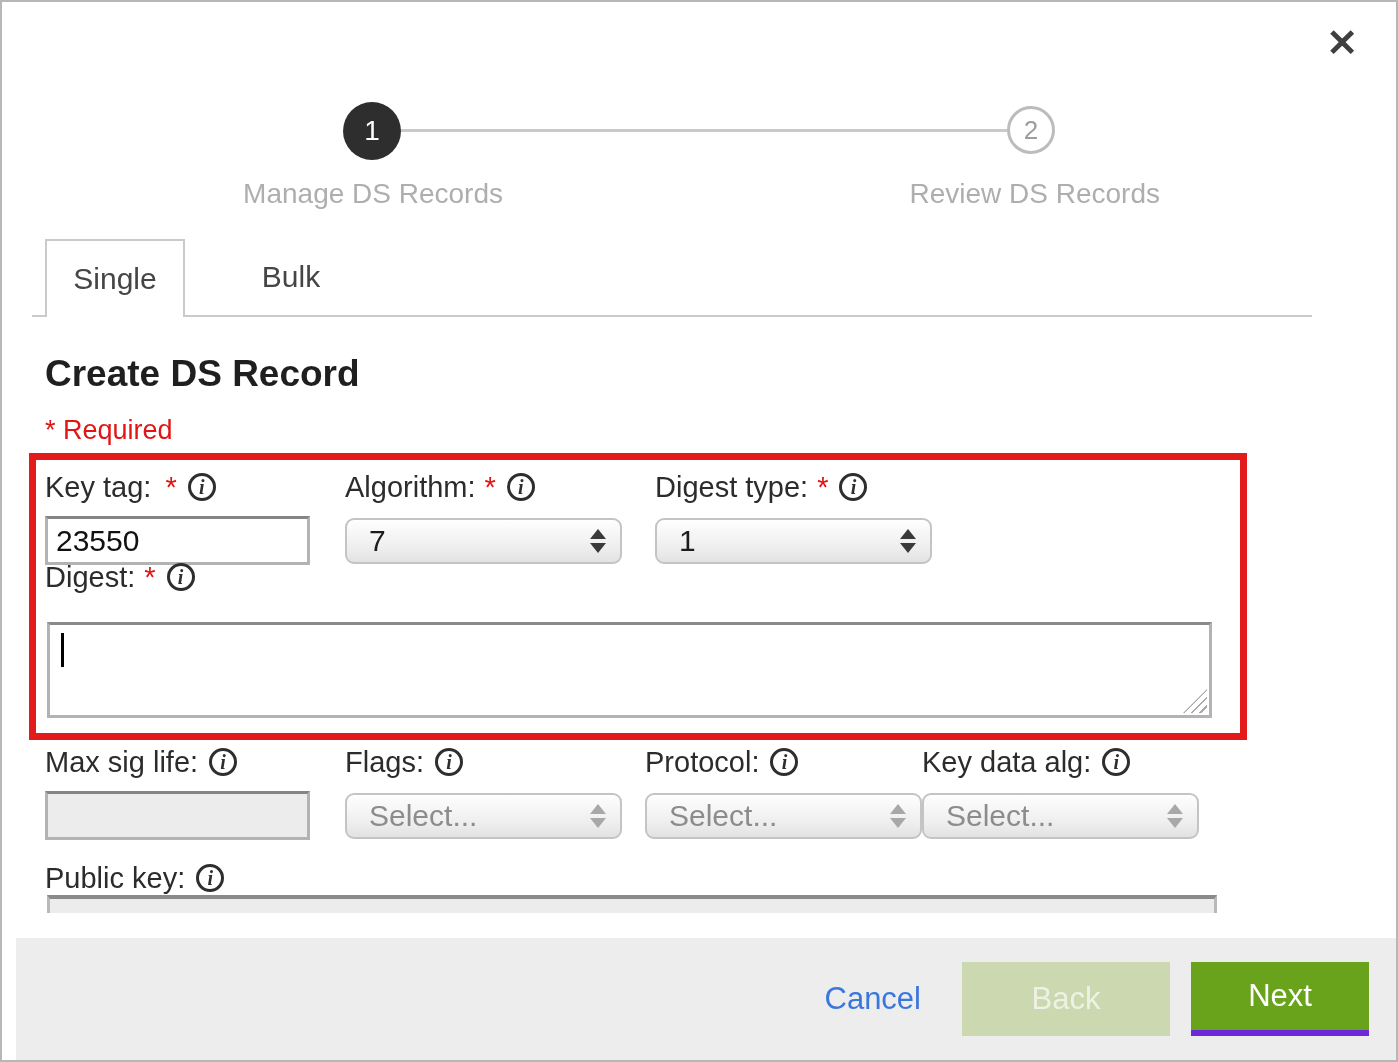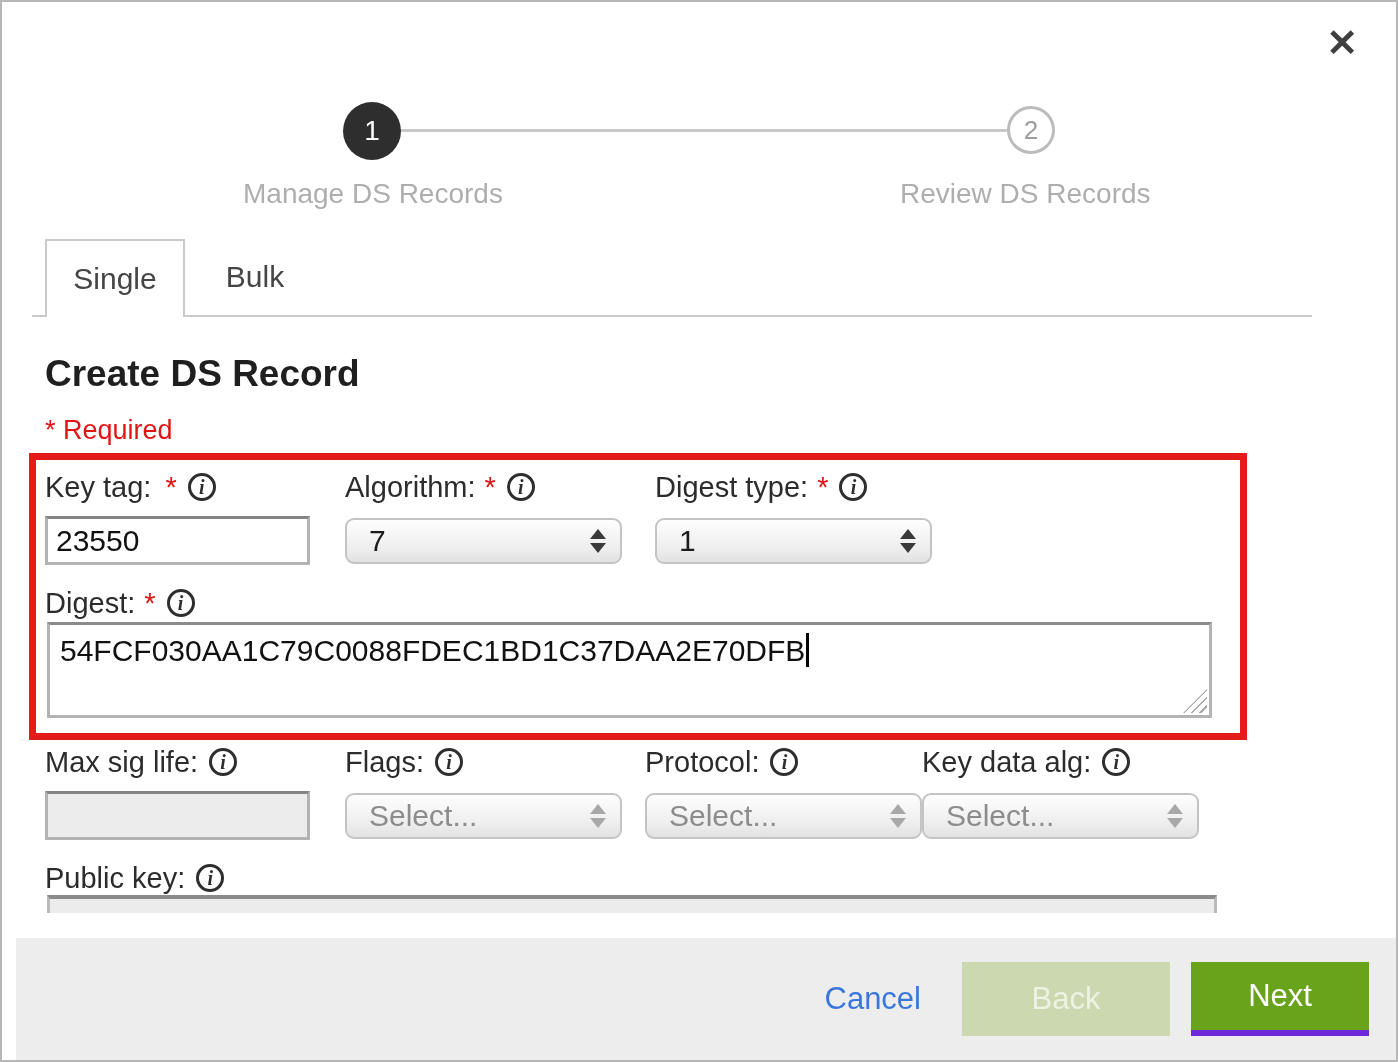--- a/index.html
+++ b/index.html
@@ -22,32 +22,32 @@
     position:absolute; left:341px; top:100px; width:58px; height:58px;
     border-radius:50%; background:#2e2e2e; color:#fff;
     display:flex; align-items:center; justify-content:center; font-size:28px;
   }
   .step-line { position:absolute; left:399px; top:127px; width:606px; height:3px; background:#c9c9c9; }
   .step-circle-2 {
     position:absolute; left:1005px; top:104px; width:48px; height:48px;
     border-radius:50%; background:#fff; border:3px solid #bcbcbc; color:#9d9d9d;
     display:flex; align-items:center; justify-content:center; font-size:26px;
   }
-  .step-label { position:absolute; top:176px; width:260px; text-align:left; color:#aeaeae; font-size:28px; }
+  .step-label { position:absolute; top:176px; width:260px; text-align:right; color:#aeaeae; font-size:28px; }
   .step-label-1 { left:241px; }
   .step-label-2 { left:898px; }
 
   
   .tabbar {
     position:absolute; left:30px; top:237px; width:1280px; height:78px;
     border-bottom:2px solid #cacaca; display:flex; align-items:stretch;
   }
   .tab {
     width:140px; display:flex; align-items:center; justify-content:center;
-    font-size:30px; color:#454545; cursor:pointer;
+    font-size:30px; color:#454545; cursor:pointer;margin-left:36px;
   }
   .tab.active {
     margin-left:13px; background:#fff;
     border:2px solid #cacaca; border-bottom:none; margin-bottom:-2px;
   }
 
   .page-title { position:absolute; left:43px; top:351px; font-size:37px; font-weight:bold; color:#1f1f1f; }
   .required-note { position:absolute; left:43px; top:413px; font-size:27px; color:#e01616; }
 
   
@@ -174,29 +174,29 @@
     </div>
     <div class="select">
       <span>1</span>
       <span class="arrows">
           <span class="up"></span>
           <span class="down"></span>
         </span>
     </div>
   </div>
 
-  <div class="group" style="left:43px; top:583px;">
+  <div class="group" style="left:43px; top:557px;">
     <div class="field-label">
       <span>Digest:</span>
       <span class="req-star">*</span>
       <span class="info-icon">i</span>
     </div>
   </div>
   <div class="digest-textarea">
-    <span>54FCF030AA1C79C0088FDEC1BD1C37DAA2E70DFB</span><span class="caret"></span>
+    <span class="caret"></span>
     <span class="resize-handle"></span>
   </div>
 
   <div class="group" style="left:43px; top:742px;">
     <div class="field-label">
       <span>Max sig life:</span>
       <span class="info-icon">i</span>
     </div>
     <input class="text-input disabled" type="text" value="" style="">
   </div>

